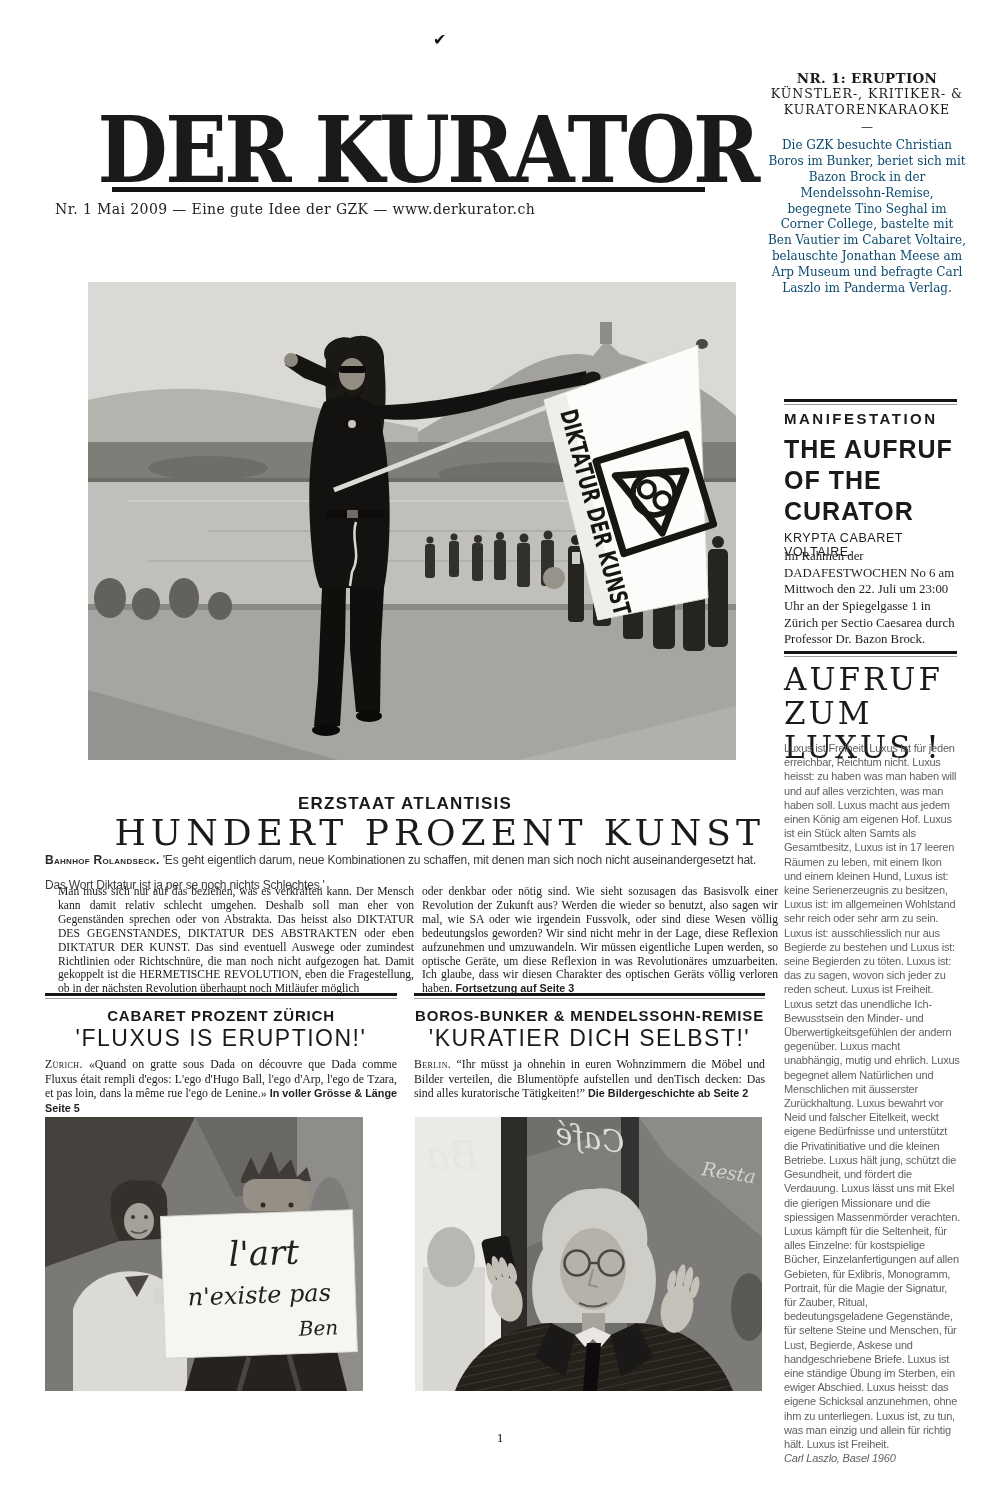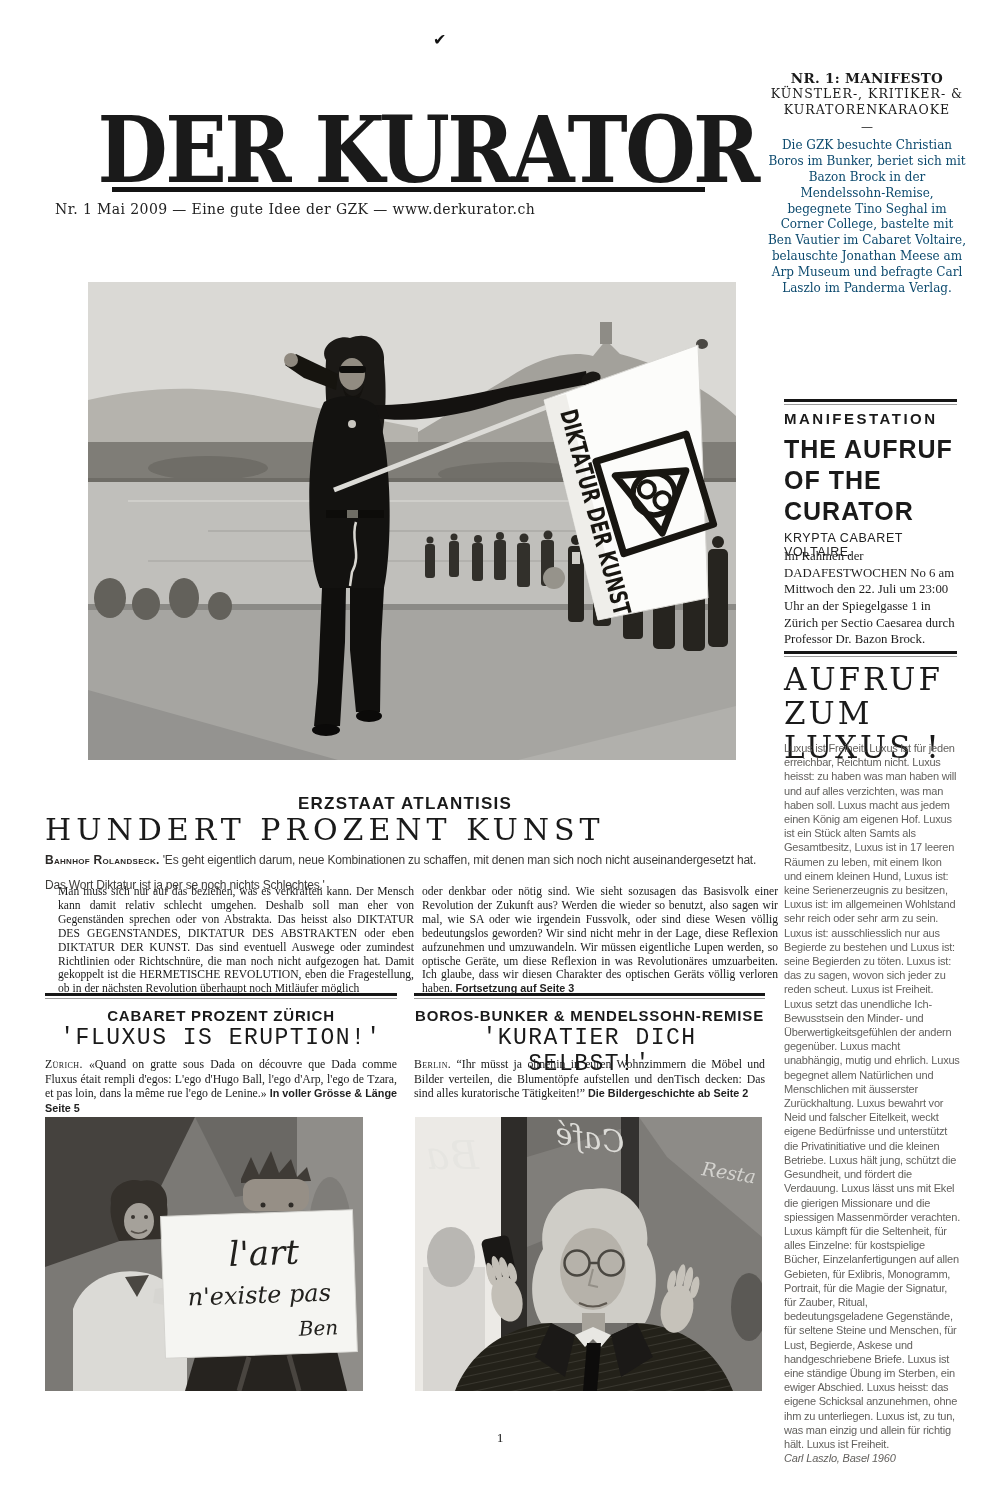--- a/index.html
+++ b/index.html
@@ -39,57 +39,57 @@
           font-size:12.5px;letter-spacing:.6px;color:#222;}
   .manif-body{left:784px;top:548px;width:176px;font-size:12.8px;line-height:1.3;color:#1c1c1c;}
   .luxus-title{left:784px;top:662px;width:185px;font-family:"DejaVu Serif",serif;
                font-size:31px;line-height:34px;letter-spacing:3px;}
   .luxus-col{left:784px;top:741px;width:176px;font-family:"Liberation Sans",sans-serif;
              font-size:11px;line-height:14.2px;letter-spacing:-.2px;color:#63615e;}
   .luxus-byline{font-style:italic;}
   
   .atl-kicker{left:45px;top:794px;width:720px;text-align:center;font-family:"Liberation Sans",sans-serif;
               font-weight:700;font-size:17px;letter-spacing:1.2px;}
-  .atl-headline{left:45px;top:812px;width:720px;text-align:left;font-family:"DejaVu Serif",serif;
-                font-size:30px;letter-spacing:5px;}
+  .atl-headline{left:45px;top:812px;width:720px;text-align:right;font-family:"DejaVu Serif",serif;
+                font-size:36px;letter-spacing:5px;}
   .atl-lead{left:45px;top:848px;width:722px;font-family:"Liberation Sans",sans-serif;
             font-size:12px;line-height:25px;letter-spacing:-.2px;color:#3d3b38;}
   .sc-sans{font-variant:small-caps;font-weight:700;letter-spacing:.3px;color:#2b2927;}
   .atl-col1{left:45px;top:885px;width:356px;}
   .atl-col2{left:409px;top:885px;width:356px;}
   .bodytext{font-family:"Liberation Serif",serif;font-size:11.6px;line-height:13.9px;
             text-align:justify;color:#191919;margin-left:13px;}
   .cont{font-family:"Liberation Sans",sans-serif;font-weight:700;font-size:10.8px;color:#222;}
   
   .lrule1{left:45px;top:993px;width:352px;}
   .lrule2{left:414px;top:993px;width:351px;}
   .low-kicker{top:1007px;text-align:center;font-family:"Liberation Sans",sans-serif;
               font-weight:700;font-size:15px;letter-spacing:.8px;}
-  .low-headline{top:1025px;text-align:center;font-family:Liberation Mono, monospace;
+  .low-headline{top:1025px;text-align:center;font-family:Liberation Sans, sans-serif;
                 font-size:23px;letter-spacing:1.5px;}
   .low-body{top:1057px;font-family:"Liberation Serif",serif;font-size:11.8px;line-height:14.6px;
             text-align:justify;color:#191919;}
   .sc-serif{font-variant:small-caps;letter-spacing:.4px;}
   .flux-x{left:45px;width:352px;}
   .kur-x{left:414px;width:351px;}
   .pagenum{left:0;top:1430px;width:1000px;text-align:center;font-size:13.5px;color:#222;}
 </style>
 </head>
 <body>
 
 <div class="page">
 
   <div class="abs check">✔</div>
 
   <div class="abs mast-title">DER KURATOR</div>
   <div class="abs mast-rule"></div>
   <div class="abs issue-line">Nr. 1   Mai 2009  — Eine gute Idee der GZK — www.derkurator.ch</div>
 
   <div class="abs topright">
-    <div class="tr-kicker">NR. 1: MANIFESTO</div>
+    <div class="tr-kicker">NR. 1: ERUPTION</div>
     <div class="tr-line">KÜNSTLER-, KRITIKER- &amp;</div>
     <div class="tr-line">KURATORENKARAOKE</div>
     <div class="tr-dash">—</div>
     <div class="tr-body">Die GZK besuchte Christian Boros im Bunker, beriet sich mit Bazon Brock in der Mendelssohn-Remise, begegnete Tino Seghal im Corner College, bastelte mit Ben Vautier im Cabaret Voltaire, belauschte Jonathan Meese am Arp Museum und befragte Carl Laszlo im Panderma Verlag.</div>
   </div>
 
   <svg class="abs photo-main" viewBox="0 0 648 478">
     <rect x="0" y="0" width="648" height="160" fill="#dad9d5"></rect>
     <path d="M0,160 V118 C60,104 120,102 190,118 L260,132 L330,146 L330,160 Z" fill="#b5b3ad"></path>
     <path d="M330,160 V150 L420,96 C450,76 480,68 505,74 L518,58 L532,72 C580,84 625,112 648,134 V160 Z" fill="#a3a19b"></path>

